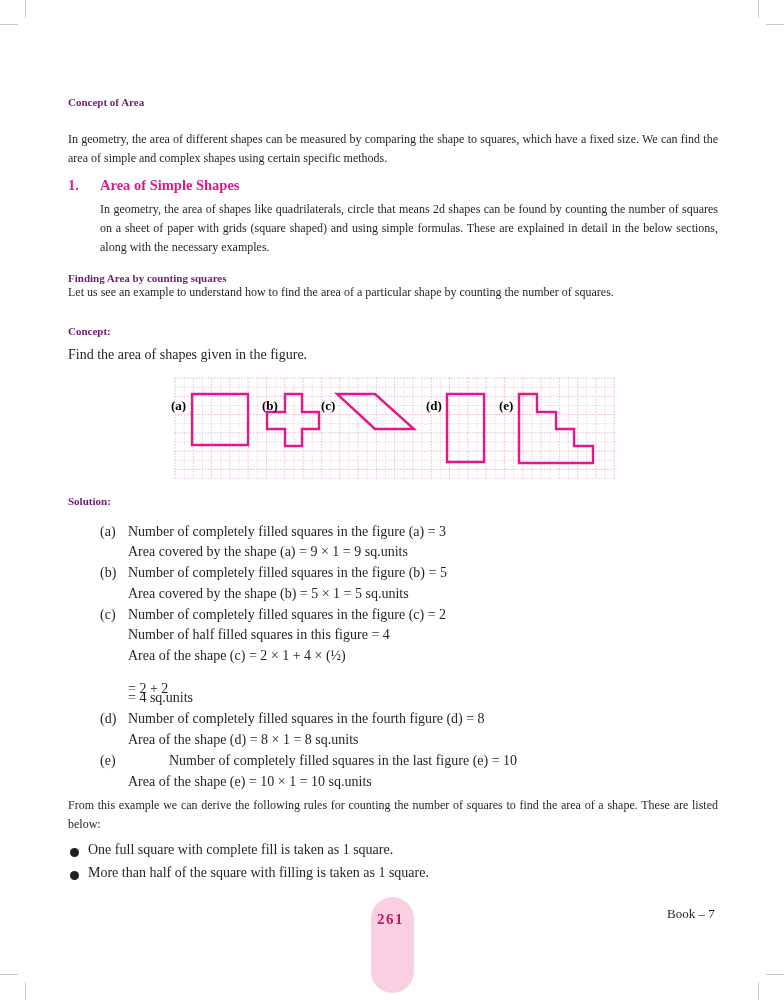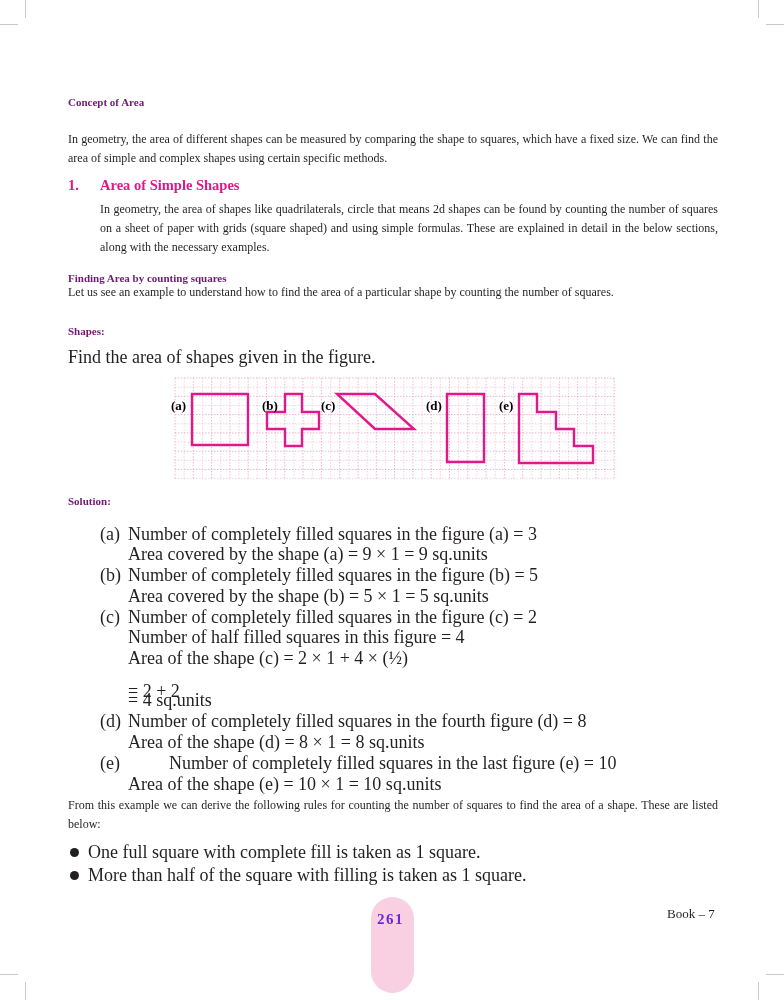--- a/index.html
+++ b/index.html
@@ -4,28 +4,28 @@
 <style>
   html, body { margin: 0; padding: 0; }
   body {
     width: 784px; height: 1000px; background: #ffffff; position: relative; overflow: hidden;
     font-family: "Liberation Serif", "DejaVu Serif", serif; color: #231f20;
   }
   .crop { position: absolute; background: #c9c9c9; }
   .heading { position: absolute; left: 68px; font-weight: bold; color: #701a75; font-size: 11px; }
   .para { position: absolute; font-size: 12px; line-height: 19px; text-align: justify; }
   .para.j { text-align-last: left; }
-  .line { position: absolute; font-size: 18px; white-space: nowrap; font-family: Liberation Serif, serif; }
+  .line { position: absolute; font-size: 14px; white-space: nowrap; font-family: Liberation Serif, serif; }
   .numlbl { position: absolute; font-weight: bold; color: #e0198a; font-size: 14.5px; }
   .bullet-dot { position: absolute; width: 9px; height: 9px; border-radius: 50%; background: #231f20; }
   .page-pill {
     position: absolute; left: 371px; top: 897px; width: 43px; height: 96px;
     background: #f9cfe2; border-radius: 22px;
   }
-  .page-num { position: absolute; left: 377px; top: 911px; font-weight: bold; font-size: 15px; letter-spacing: 1.5px; color: #6d28d9; }
+  .page-num { position: absolute; left: 377px; top: 911px; font-weight: bold; font-size: 15px; letter-spacing: 1.5px; color: #be185d; }
   .book { position: absolute; left: 667px; top: 906px; font-size: 13px; }
   svg text { font-family: "Liberation Serif", "DejaVu Serif", serif; }
 </style>
 </head>
 <body>
 
 <div class="crop" style="left:25px;top:0;width:1px;height:18px;"></div>
 <div class="crop" style="left:0;top:24px;width:18px;height:1px;"></div>
 <div class="crop" style="left:758px;top:0;width:1px;height:18px;"></div>
 <div class="crop" style="left:766px;top:24px;width:18px;height:1px;"></div>
@@ -38,21 +38,21 @@
 
 <div class="para j" style="left:68px;top:130px;width:650px;">In geometry, the area of different shapes can be measured by comparing the shape to squares, which have a fixed size. We can find the area of simple and complex shapes using certain specific methods.</div>
 
 <div class="numlbl" style="left:68px;top:177px;">1.</div>
 <div class="numlbl" style="left:100px;top:177px;">Area of Simple Shapes</div>
 <div class="para j" style="left:100px;top:200px;width:618px;">In geometry, the area of shapes like quadrilaterals, circle that means 2d shapes can be found by counting the number of squares on a sheet of paper with grids (square shaped) and using simple formulas. These are explained in detail in the below sections, along with the necessary examples.</div>
 
 <div class="heading" style="top:272px;">Finding Area by counting squares</div>
 <div class="para j" style="left:68px;top:283px;width:650px;">Let us see an example to understand how to find the area of a particular shape by counting the number of squares.</div>
 
-<div class="heading" style="top:325px;">Shapes:</div>
+<div class="heading" style="top:325px;">Concept:</div>
 <div class="line" style="left:68px;top:347px;">Find the area of shapes given in the figure.</div>
 
 <svg id="fig" width="784" height="120" style="position:absolute;left:0;top:370px;" viewBox="0 370 784 120">
   <g id="grid">
       <line x1="175" y1="378" x2="175" y2="479.8" stroke="#e9a3c6" stroke-width="0.8" stroke-dasharray="1.5,1.5"></line>
       <line x1="184.15" y1="378" x2="184.15" y2="479.8" stroke="#e9a3c6" stroke-width="0.5" stroke-dasharray="1.5,1.5"></line>
       <line x1="193.3" y1="378" x2="193.3" y2="479.8" stroke="#e9a3c6" stroke-width="0.8" stroke-dasharray="1.5,1.5"></line>
       <line x1="202.45" y1="378" x2="202.45" y2="479.8" stroke="#e9a3c6" stroke-width="0.5" stroke-dasharray="1.5,1.5"></line>
       <line x1="211.6" y1="378" x2="211.6" y2="479.8" stroke="#e9a3c6" stroke-width="0.8" stroke-dasharray="1.5,1.5"></line>
       <line x1="220.75" y1="378" x2="220.75" y2="479.8" stroke="#e9a3c6" stroke-width="0.5" stroke-dasharray="1.5,1.5"></line>

